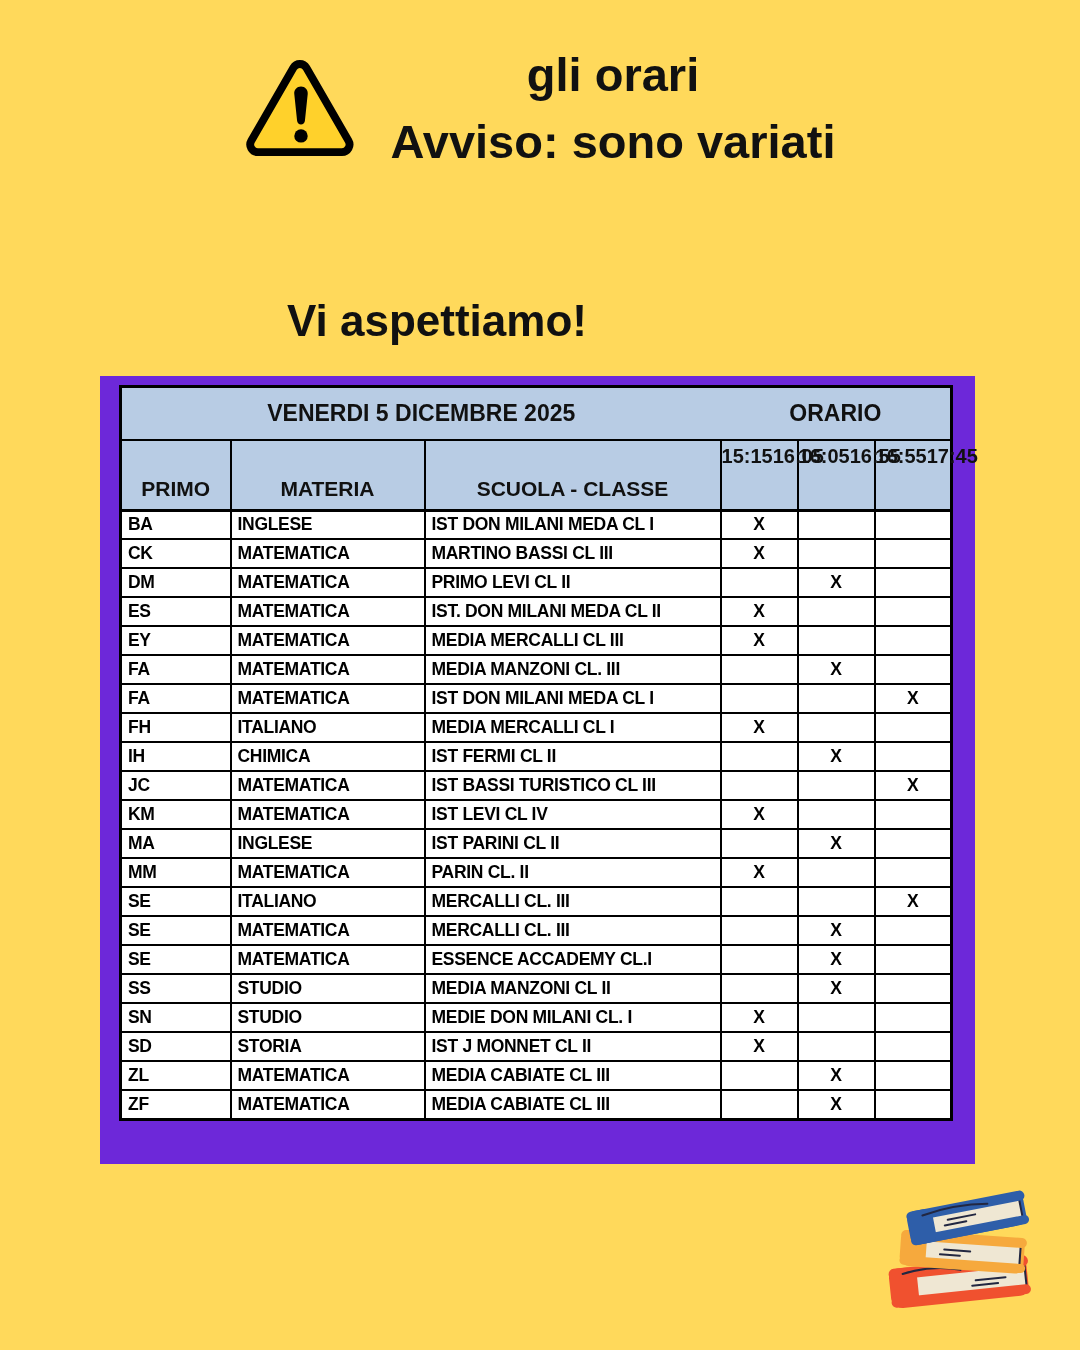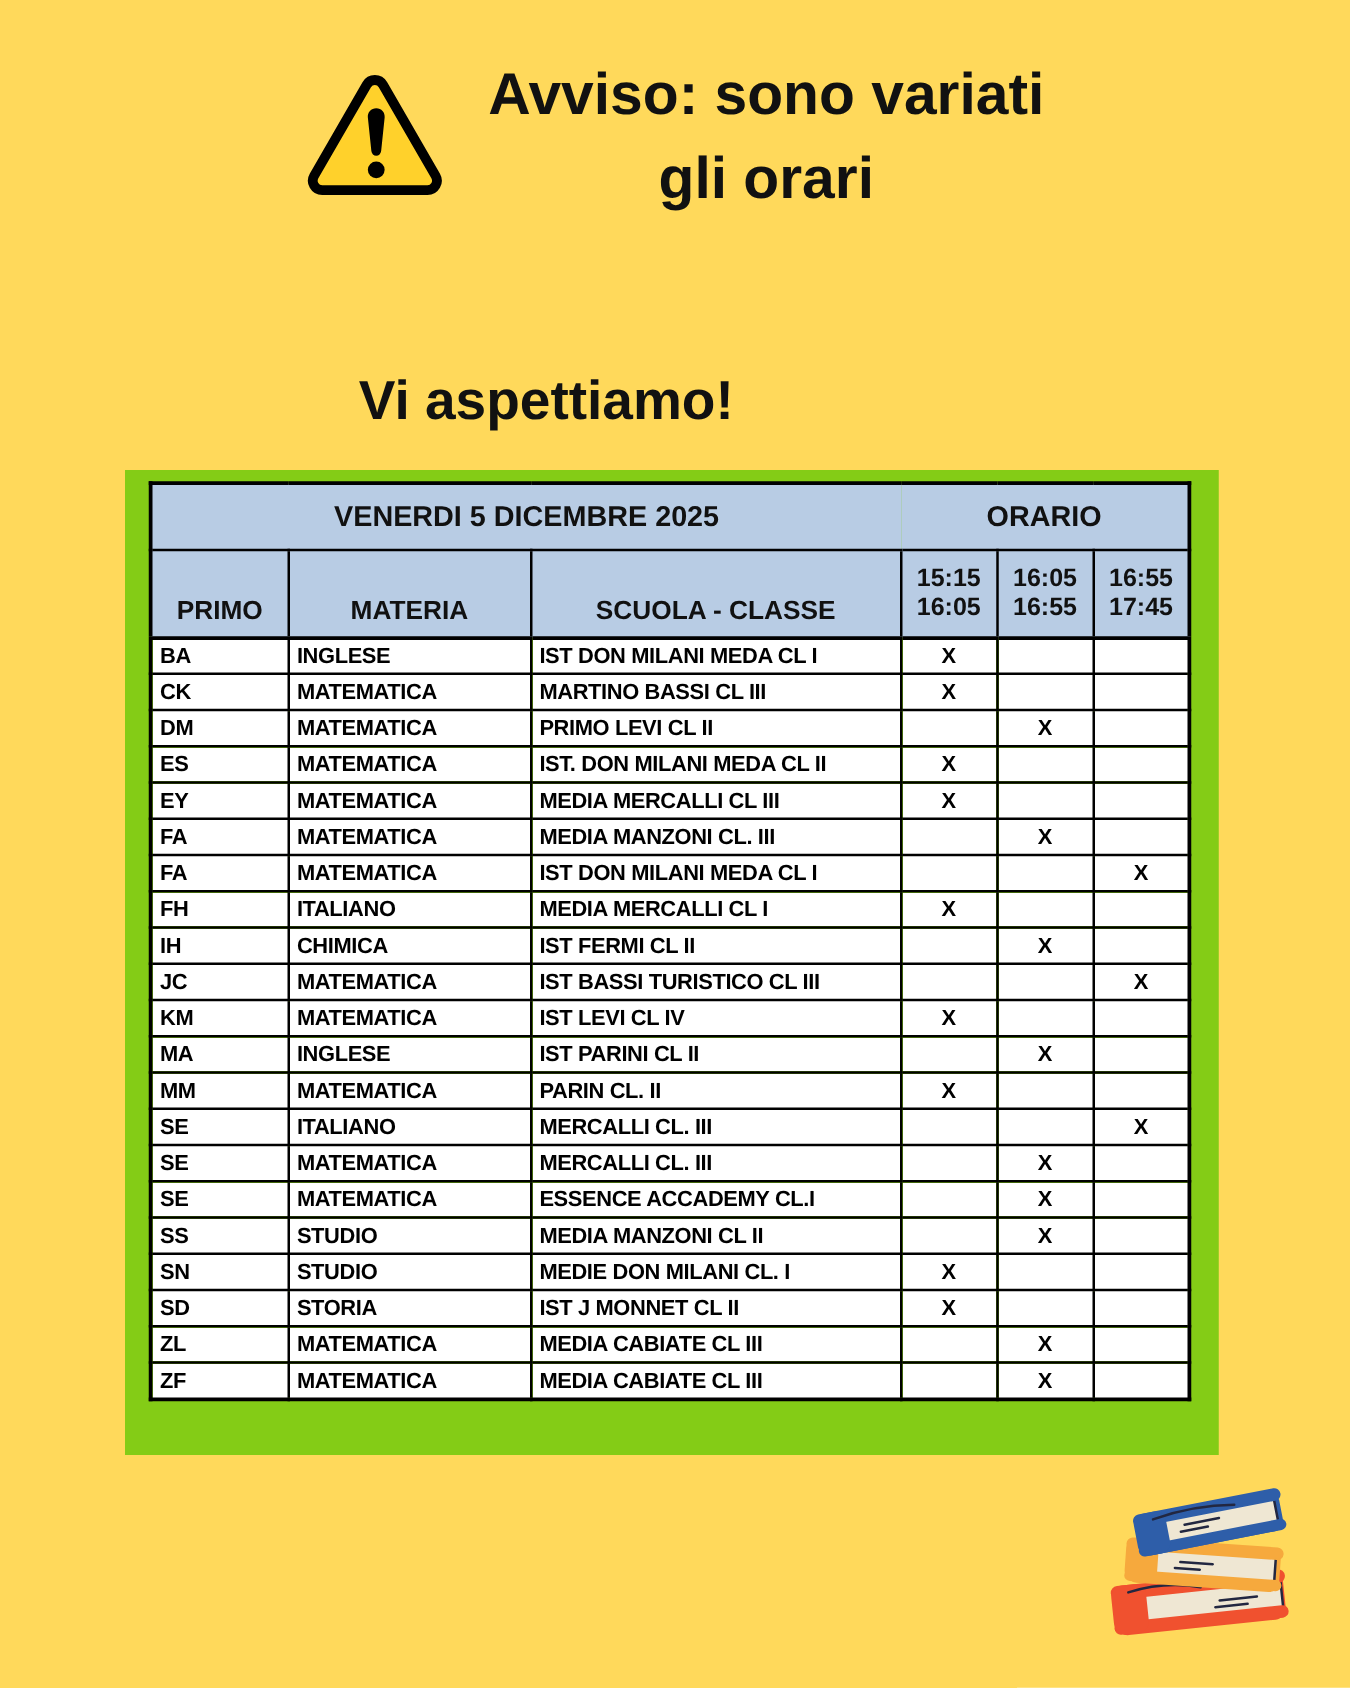--- a/index.html
+++ b/index.html
@@ -29,21 +29,21 @@
   .subtitle {
     position:absolute; top:296px; left:0; width:874px;
     text-align:center;
     font-size:44px; font-weight:bold; color:#111111;
   }
 
   
   .card {
     position:absolute; top:376px; left:100px;
     width:875px; height:788px;
-    background:#84cc16;
+    background:#6d28d9;
     padding:9px 0 0 19px;
   }
   table.schedule {
     border-collapse:collapse; table-layout:fixed;
     width:833px;
     border:3px solid #000;
   }
   col.c-nome   { width:110px; }
   col.c-materia{ width:194px; }
   col.c-scuola { width:296px; }
@@ -60,21 +60,21 @@
     background:#B8CCE4;
     border:2px solid #000; border-bottom:3px solid #000;
     height:70px;
     font-size:21px; font-weight:bold; color:#111;
     text-align:center; vertical-align:bottom;
     padding-bottom:8px;
   }
   tr.h2 th.timeslot {
     vertical-align:middle; padding:4px 0;
   }
-  .slot-stack { display:flex; flex-direction:column; justify-content:center; height:60px; }
+  .slot-stack { display:flex; justify-content:space-between; height:60px; }
   .slot-stack span { display:block; font-size:20px; font-weight:bold; }
 
   tbody td {
     background:#ffffff;
     border:2px solid #000;
     height:29px;
     font-size:17.5px; font-weight:bold; color:#000;
     letter-spacing:-0.3px;
     padding:0 2px 0 6px;
     vertical-align:middle;
@@ -90,22 +90,22 @@
 
 <div class="poster">
 
   <div class="banner">
     <svg class="warning-icon" viewBox="0 0 100 92" aria-hidden="true">
       <path d="M43.2,9.2 L5.6,74.3 C3,78.8 6.2,84.5 11.4,84.5 L86.6,84.5 C91.8,84.5 95,78.8 92.4,74.3 L54.8,9.2 C52.2,4.7 45.8,4.7 43.2,9.2 Z" fill="#FFD12B" stroke="#000000" stroke-width="7" stroke-linejoin="round"></path>
       <path d="M50,26 c3.6,0 6.4,3 6,6.6 l-2.5,23.9 c-0.2,1.9 -1.7,3.4 -3.5,3.4 s-3.3,-1.5 -3.5,-3.4 l-2.5,-23.9 C43.6,29 46.4,26 50,26 Z" fill="#000000"></path>
       <circle cx="50" cy="70" r="6" fill="#000000"></circle>
     </svg>
     <div class="banner-title">
+      <div>gli orari</div>
       <div>Avviso: sono variati</div>
-      <div>gli orari</div>
     </div>
   </div>
 
   <div class="subtitle">Vi aspettiamo!</div>
 
   <div class="card">
     <table class="schedule">
       <colgroup>
         <col class="c-nome">
           <col class="c-materia">

